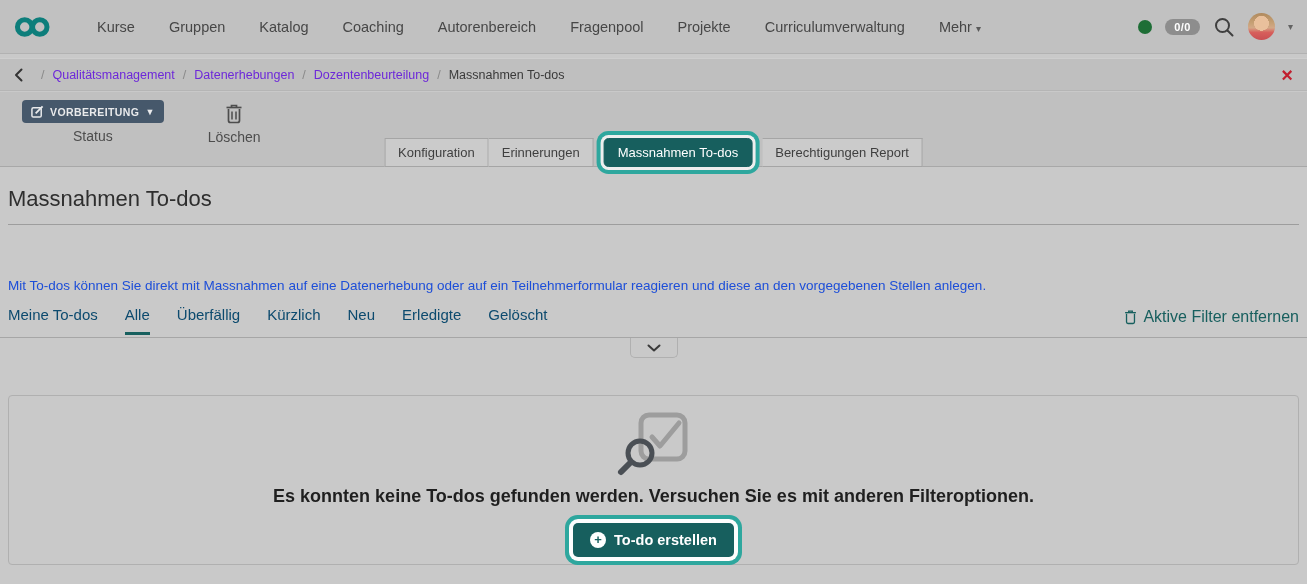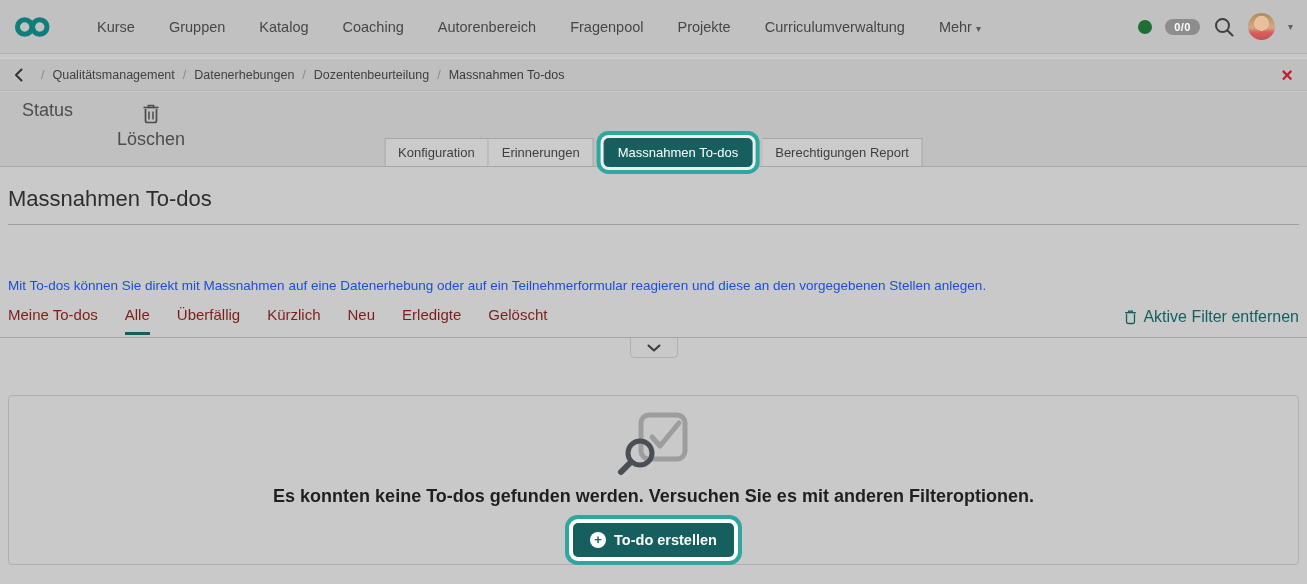--- a/index.html
+++ b/index.html
@@ -40,42 +40,42 @@
   .avatar-caret { font-size:10px; color:#636363; }
 
   
   .crumbbar {
     position:absolute; top:58px; left:0; right:0; height:33px;
     background:#bfbfbf; border-top:1px solid #cecece; border-bottom:1px solid #b5b5b5;
     display:flex; align-items:center; padding:0 14px; font-size:12.5px;
   }
   .crumb-back { display:flex; align-items:center; margin-right:10px; cursor:pointer; }
   .crumb-sep { color:#8a8a8a; margin:0 8px; }
-  .crumb-link { color:#404040; cursor:pointer; }
+  .crumb-link { color:#6d28d9; cursor:pointer; }
   .crumb-current { color:#3a3a3a; }
   .crumb-close {
     margin-left:auto; color:#c11f2f; font-size:20px; font-weight:bold;
     line-height:1; cursor:pointer;
   }
 
   
   .toolbar {
     position:absolute; top:92px; left:0; right:0; height:75px;
     background:#c0c0c0; border-bottom:1px solid #a8a8a8;
   }
   .tool-left { position:absolute; left:22px; top:8px; display:flex; gap:44px; }
   .tool-item { display:flex; flex-direction:column; align-items:center; gap:5px; }
   .status-btn {
     display:flex; align-items:center; gap:6px;
     background:#46586b; color:#e9eaec; border:none; border-radius:4px;
     font-size:10.5px; font-weight:bold; letter-spacing:.4px;
     padding:5px 9px; cursor:pointer; font-family:inherit;
   }
   .status-btn .caret { font-size:9px; }
-  .tool-label { font-size:18px; color:#4d4d4d; }
+  .tool-label { font-size:14px; color:#4d4d4d; }
   .tool-icon { height:24px; display:flex; align-items:flex-end; }
   .tool-right { position:absolute; right:22px; top:11px; }
 
   
   .tabs {
     position:absolute; left:50%; bottom:-1px; transform:translateX(-50%);
     display:flex; 
   }
   .tab {
     background:#cbcbcb; border:1px solid #a5a5a5; border-left-width:0;
@@ -98,21 +98,21 @@
   .description {
     position:absolute; top:278px; left:8px; right:8px;
     font-size:13.5px; color:#1d4ed8;
   }
 
   .filterbar {
     position:absolute; top:306px; left:8px; right:8px;
     display:flex; align-items:flex-end;
   }
   .filter-link {
-    color:#7f1d1d; font-size:15px; margin-right:27px; padding-bottom:9px;
+    color:#0c4a6e; font-size:15px; margin-right:27px; padding-bottom:9px;
     cursor:pointer; border-bottom:3px solid transparent;
   }
   .filter-link.active { border-bottom-color:#175f5e; }
   .clear-filters {
     margin-left:auto; color:#175f5e; font-size:16px; padding-bottom:9px;
     display:flex; align-items:center; gap:6px; cursor:pointer;
   }
   .filter-rule {
     position:absolute; top:337px; left:0; right:0; height:1px; background:#a6a6a6;
   }
@@ -196,20 +196,28 @@
     <span class="crumb-sep">/</span>
     <span class="crumb-link">Dozentenbeurteilung</span>
     <span class="crumb-sep">/</span>
     <span class="crumb-current">Massnahmen To-dos</span>
     <span class="crumb-close">×</span>
   </div>
 
   <div class="toolbar">
     <div class="tool-left">
       <div class="tool-item">
+        <button class="status-btn">
+          <svg width="13" height="13" viewBox="0 0 14 14">
+            <rect x="1" y="3" width="10" height="10" rx="1.5" fill="none" stroke="#e9eaec" stroke-width="1.6"></rect>
+            <line x1="5" y1="9" x2="12.5" y2="1.5" stroke="#e9eaec" stroke-width="2"></line>
+          </svg>
+          <span>VORBEREITUNG</span>
+          <span class="caret">▼</span>
+        </button>
         <span class="tool-label">Status</span>
       </div>
       <div class="tool-item">
         <span class="tool-icon">
           <svg width="18" height="21" viewBox="0 0 18 21">
             <path d="M3.5 6 v11.5 a2 2 0 0 0 2 2 h7 a2 2 0 0 0 2-2 V6" fill="none" stroke="#4d4d4d" stroke-width="1.7"></path>
             <line x1="1.5" y1="4.5" x2="16.5" y2="4.5" stroke="#4d4d4d" stroke-width="1.7"></line>
             <path d="M6.5 4.5 v-2 h5 v2" fill="none" stroke="#4d4d4d" stroke-width="1.7"></path>
             <line x1="7" y1="8.5" x2="7" y2="16.5" stroke="#4d4d4d" stroke-width="1.5"></line>
             <line x1="11" y1="8.5" x2="11" y2="16.5" stroke="#4d4d4d" stroke-width="1.5"></line>

